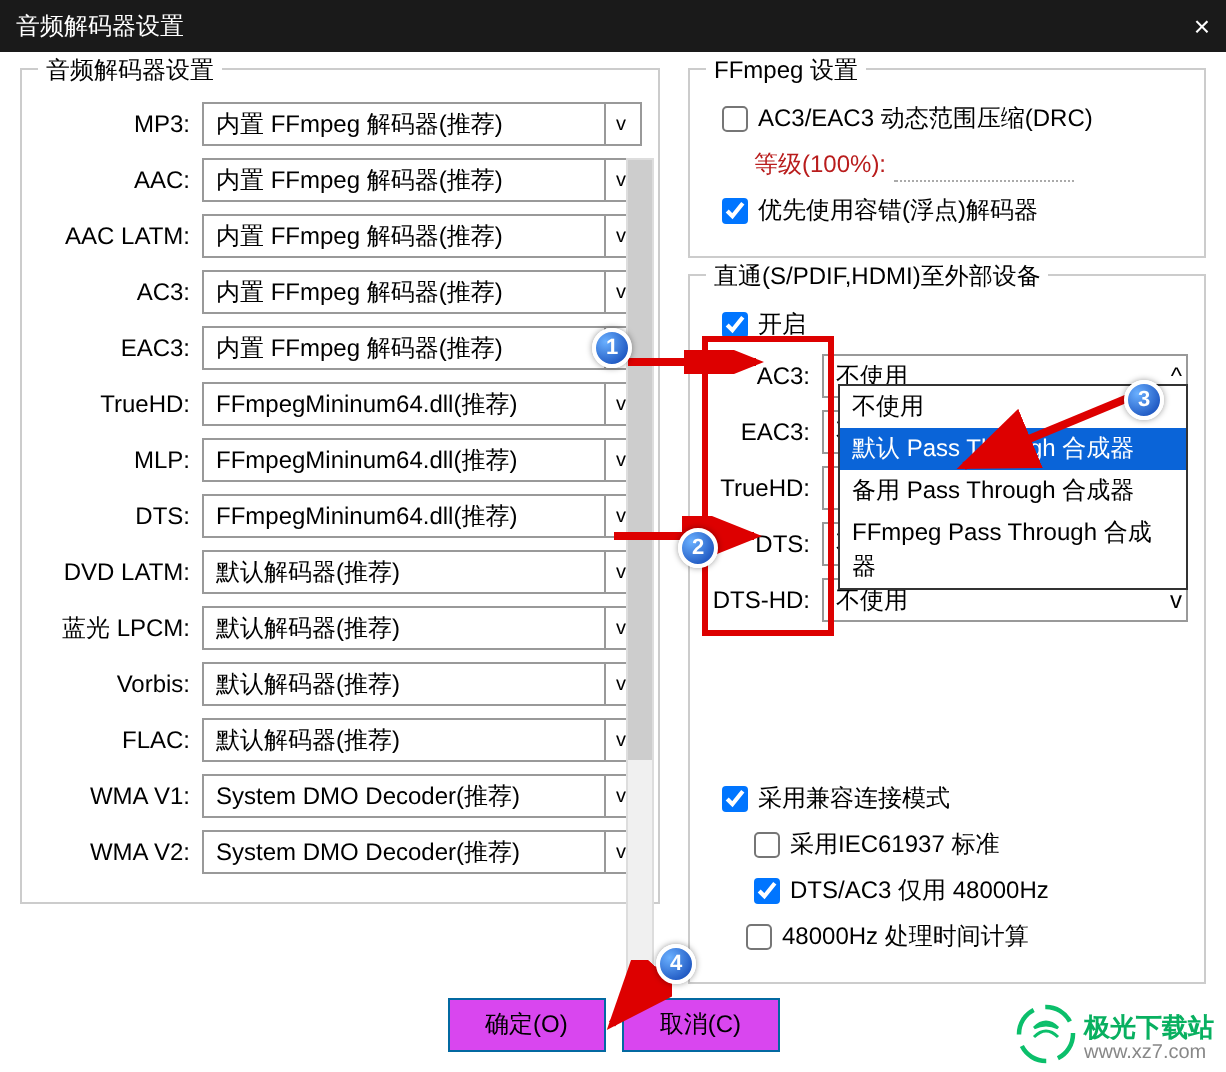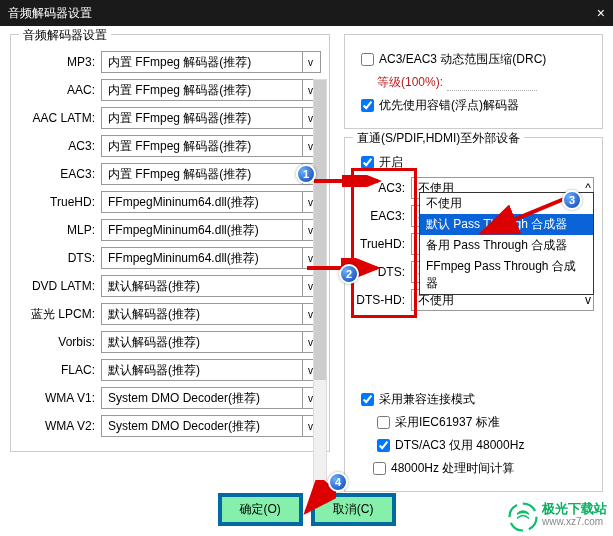--- a/index.html
+++ b/index.html
@@ -21,32 +21,32 @@
 .indent{margin-left:24px;color:#b91c1c}
 .passthrough{border:1px solid #ccc;padding:10px 8px 8px;position:relative;margin-top:8px}
 .pt-labels{border:3px solid #d00;position:absolute;top:30px;left:6px;width:66px;height:150px;z-index:2;pointer-events:none}
 .pt-row{display:flex;align-items:center;margin:6px 0}
 .pt-label{width:58px;text-align:right;padding-right:6px}
 .pt-select{flex:1;border:1px solid #999;height:22px;display:flex;align-items:center;justify-content:space-between;padding:0 2px 0 6px;background:#fff}
 .dropdown-open{position:absolute;top:54px;left:74px;right:8px;border:1px solid #333;background:#fff;z-index:5}
 .dropdown-open .opt{padding:2px 6px}
 .dropdown-open .opt.sel{background:#0a64d8;color:#fff}
 .buttons{position:absolute;bottom:10px;left:0;right:0;display:flex;justify-content:center;gap:8px}
-.btn{border:4px solid #0369a1;background:#86efac;padding:4px 18px}
+.btn{border:1px solid #0369a1;background:#d946ef;padding:4px 18px}
 .badge{position:absolute;width:20px;height:20px;border-radius:50%;background:radial-gradient(circle at 30% 30%,#6ab0ff,#0a3fb0);color:#fff;font-weight:bold;display:flex;align-items:center;justify-content:center;border:2px solid #fff;box-shadow:0 0 3px rgba(0,0,0,.4);font-size:11px;z-index:10}
 .badge1{top:164px;left:296px}
 .badge2{top:264px;left:339px}
 .badge3{top:190px;left:562px}
 .badge4{top:472px;left:328px}
 .arrow{position:absolute;z-index:9;pointer-events:none}
 .ar1{top:175px;left:312px;width:70px;height:12px}
 .ar2{top:258px;left:305px;width:76px;height:20px}
 .ar3{top:197px;left:478px;width:88px;height:40px}
 .ar4{top:480px;left:302px;width:34px;height:36px}
-.logo{position:absolute;bottom:4px;right:6px;display:flex;align-items:flex-start;gap:4px}
+.logo{position:absolute;bottom:4px;right:6px;display:flex;align-items:flex-end;gap:4px}
 .logo .ico{width:30px;height:30px}
 .logo .txt{display:flex;flex-direction:column;line-height:1.1}
 .logo .txt .cn{color:#08b060;font-size:13px;font-weight:bold}
 .logo .txt .url{color:#888;font-size:10px}
 .scrollbar{position:absolute;top:44px;right:2px;width:14px;height:420px;background:#f0f0f0;border:1px solid #ddd}
 .scrollbar .thumb{position:absolute;top:0;left:0;right:0;height:300px;background:#cdcdcd}
 </style>
 </head>
 <body>
 
@@ -161,20 +161,21 @@
             </div>
           </div>
         <div class="scrollbar">
             <div class="thumb"></div>
           </div>
       </div>
     </div>
 
     <div class="col-right">
       <div class="group">
+        <span class="group-title">FFmpeg 设置</span>
         <div class="checkbox-row">
             <input type="checkbox" style="">
             <span>AC3/EAC3 动态范围压缩(DRC)</span>
           </div>
         <div class="checkbox-row indent">
             <span>等级(100%):</span>
             <span style="display:inline-block;width:90px;border-bottom:1px dotted #aaa;margin-left:4px"></span>
           </div>
         <div class="checkbox-row">
             <input type="checkbox" checked="" style="">

